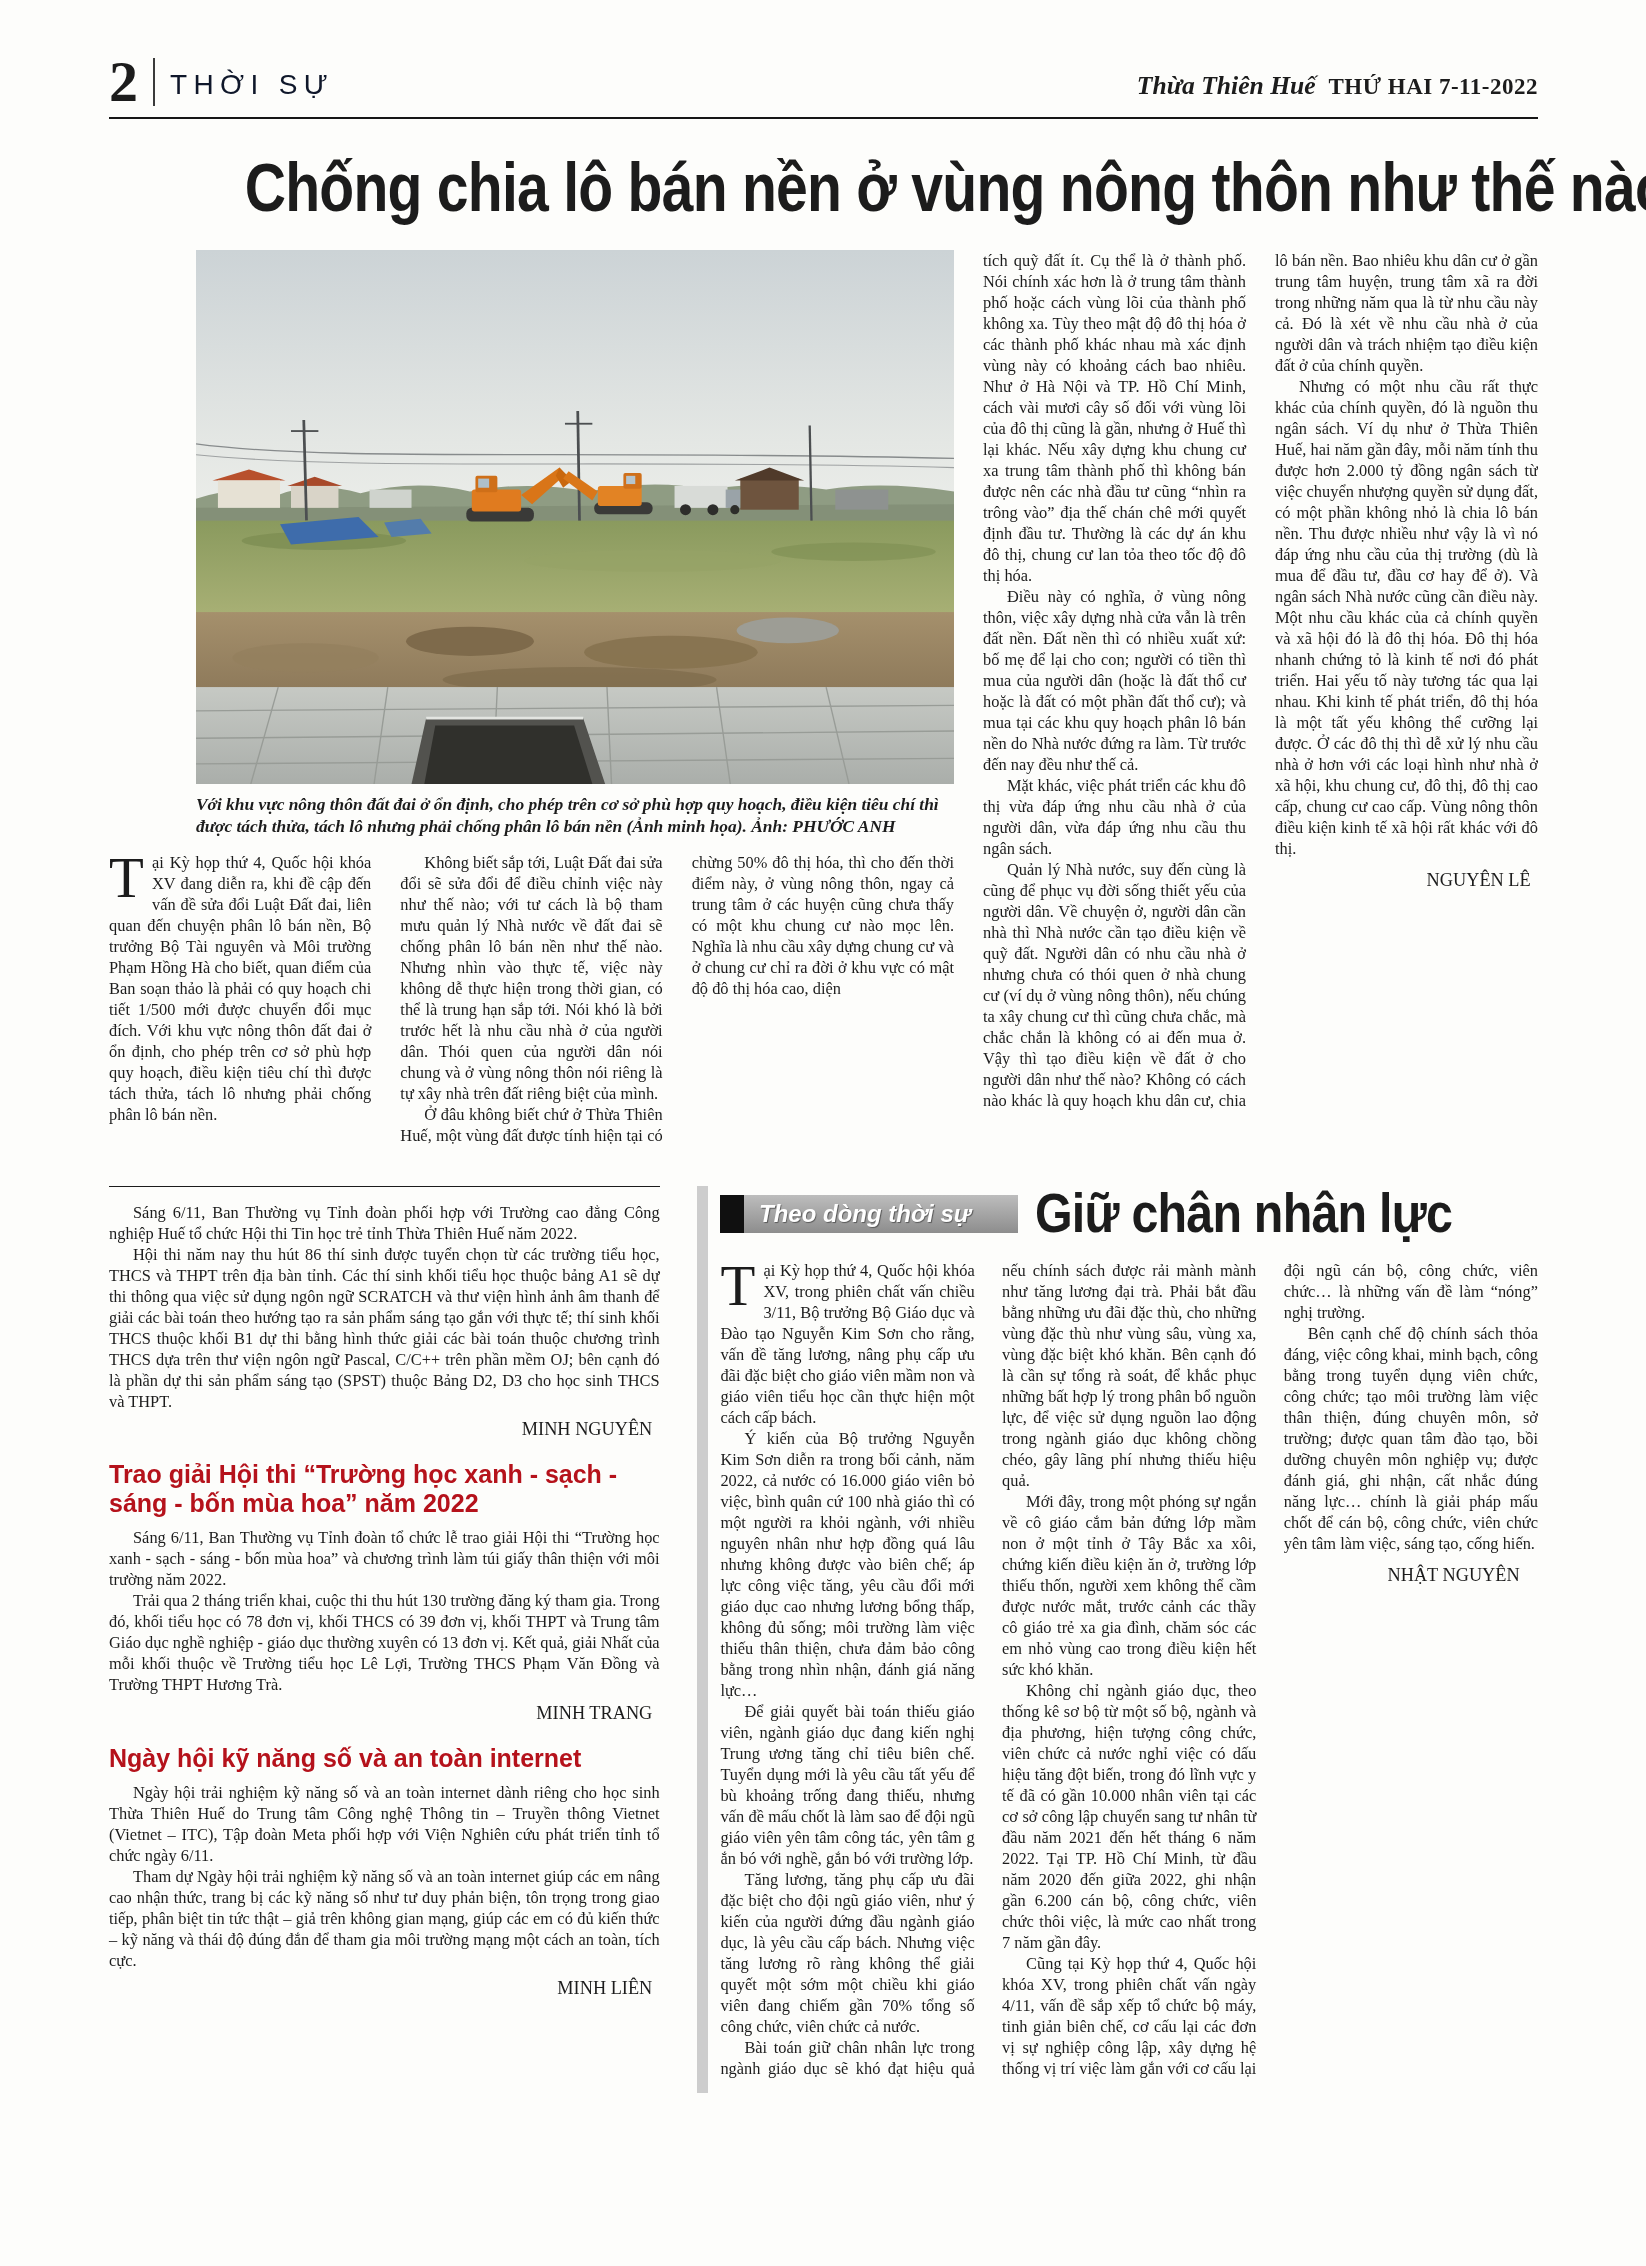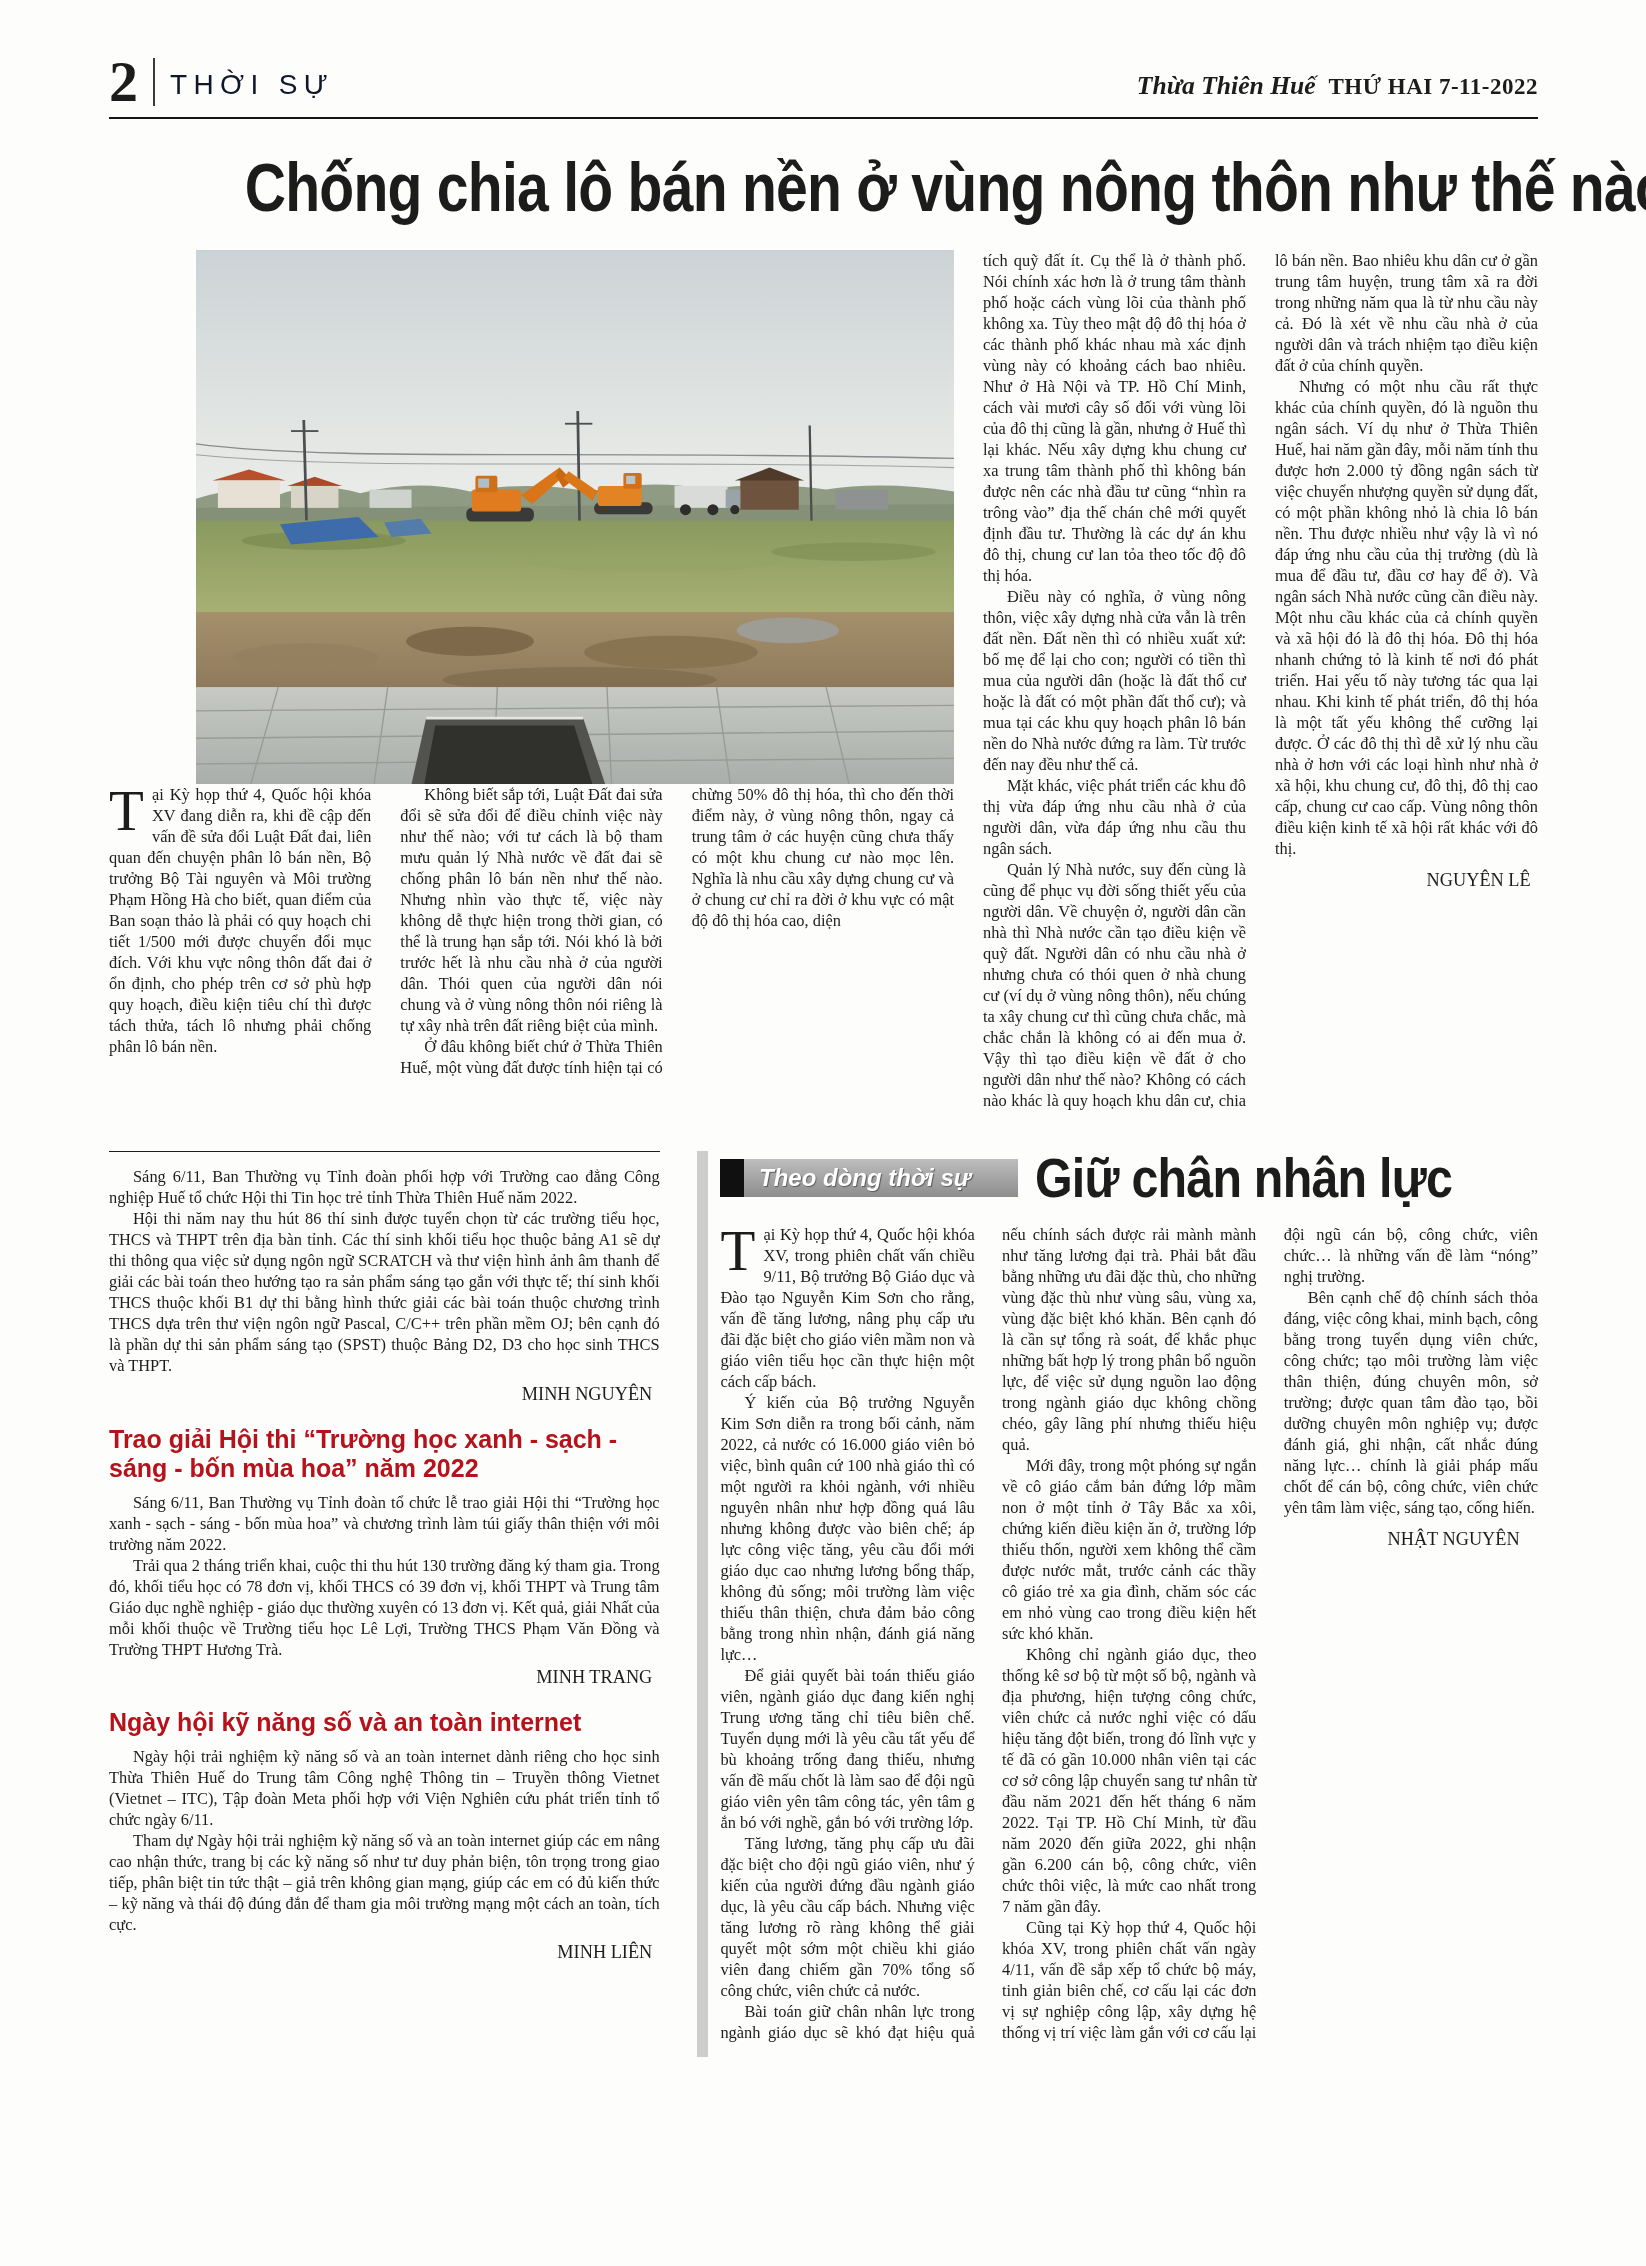--- a/index.html
+++ b/index.html
@@ -181,20 +181,24 @@
               <line x1="450" y1="478" x2="455" y2="584"></line>
               <line x1="570" y1="478" x2="585" y2="584"></line>
               <line x1="690" y1="478" x2="715" y2="584"></line>
             </g>
             <polygon points="252,512 424,512 448,584 236,584" fill="#52524e"></polygon>
             <polygon points="262,520 414,520 434,584 250,584" fill="#30302c"></polygon>
             <line x1="252" y1="512" x2="424" y2="512" stroke="#e3e5e1" stroke-width="3"></line>
           </svg>
         </div>
 
+        <div class="caption">
+          <span>Với khu vực nông thôn đất đai ở ổn định, cho phép trên cơ sở phù hợp quy hoạch, điều kiện tiêu chí thì được tách thửa, tách lô nhưng phải chống phân lô bán nền (Ảnh minh họa).</span>
+          <span class="credit">Ảnh: PHƯỚC ANH</span>
+        </div>
 
         <div class="intro-cols bodytext">
           <p class="noindent"><span class="dropcap">T</span><span>ại Kỳ họp thứ 4, Quốc hội khóa XV đang diễn ra, khi đề cập đến vấn đề sửa đổi Luật Đất đai, liên quan đến chuyện phân lô bán nền, Bộ trưởng Bộ Tài nguyên và Môi trường Phạm Hồng Hà cho biết, quan điểm của Ban soạn thảo là phải có quy hoạch chi tiết 1/500 mới được chuyển đổi mục đích. Với khu vực nông thôn đất đai ở ổn định, cho phép trên cơ sở phù hợp quy hoạch, điều kiện tiêu chí thì được tách thửa, tách lô nhưng phải chống phân lô bán nền.</span></p>
           <p>Không biết sắp tới, Luật Đất đai sửa đổi sẽ sửa đổi để điều chỉnh việc này như thế nào; với tư cách là bộ tham mưu quản lý Nhà nước về đất đai sẽ chống phân lô bán nền như thế nào. Nhưng nhìn vào thực tế, việc này không dễ thực hiện trong thời gian, có thể là trung hạn sắp tới. Nói khó là bởi trước hết là nhu cầu nhà ở của người dân. Thói quen của người dân nói chung và ở vùng nông thôn nói riêng là tự xây nhà trên đất riêng biệt của mình.</p>
           <p>Ở đâu không biết chứ ở Thừa Thiên Huế, một vùng đất được tính hiện tại có chừng 50% đô thị hóa, thì cho đến thời điểm này, ở vùng nông thôn, ngay cả trung tâm ở các huyện cũng chưa thấy có một khu chung cư nào mọc lên. Nghĩa là nhu cầu xây dựng chung cư và ở chung cư chỉ ra đời ở khu vực có mật độ đô thị hóa cao, diện</p>
         </div>
       </div>
 
       <div class="story-right">
         <div class="body-cols bodytext">
@@ -241,21 +245,21 @@
             <div class="kicker">
               <div class="kicker-box"></div>
               <div class="kicker-bar">
                 <span class="kicker-text">Theo dòng thời sự</span>
               </div>
             </div>
             <div class="op-hl">Giữ chân nhân lực</div>
           </div>
 
           <div class="opinion-cols bodytext">
-            <p class="noindent"><span class="dropcap">T</span><span>ại Kỳ họp thứ 4, Quốc hội khóa XV, trong phiên chất vấn chiều 9/11, Bộ trưởng Bộ Giáo dục và Đào tạo Nguyễn Kim Sơn cho rằng, vấn đề tăng lương, nâng phụ cấp ưu đãi đặc biệt cho giáo viên mầm non và giáo viên tiểu học cần thực hiện một cách cấp bách.</span></p>
+            <p class="noindent"><span class="dropcap">T</span><span>ại Kỳ họp thứ 4, Quốc hội khóa XV, trong phiên chất vấn chiều 3/11, Bộ trưởng Bộ Giáo dục và Đào tạo Nguyễn Kim Sơn cho rằng, vấn đề tăng lương, nâng phụ cấp ưu đãi đặc biệt cho giáo viên mầm non và giáo viên tiểu học cần thực hiện một cách cấp bách.</span></p>
             <p>Ý kiến của Bộ trưởng Nguyễn Kim Sơn diễn ra trong bối cảnh, năm 2022, cả nước có 16.000 giáo viên bỏ việc, bình quân cứ 100 nhà giáo thì có một người ra khỏi ngành, với nhiều nguyên nhân như hợp đồng quá lâu nhưng không được vào biên chế; áp lực công việc tăng, yêu cầu đổi mới giáo dục cao nhưng lương bổng thấp, không đủ sống; môi trường làm việc thiếu thân thiện, chưa đảm bảo công bằng trong nhìn nhận, đánh giá năng lực…</p>
             <p>Để giải quyết bài toán thiếu giáo viên, ngành giáo dục đang kiến nghị Trung ương tăng chỉ tiêu biên chế. Tuyển dụng mới là yêu cầu tất yếu để bù khoảng trống đang thiếu, nhưng vấn đề mấu chốt là làm sao để đội ngũ giáo viên yên tâm công tác, yên tâm g ắn bó với nghề, gắn bó với trường lớp.</p>
             <p>Tăng lương, tăng phụ cấp ưu đãi đặc biệt cho đội ngũ giáo viên, như ý kiến của người đứng đầu ngành giáo dục, là yêu cầu cấp bách. Nhưng việc tăng lương rõ ràng không thể giải quyết một sớm một chiều khi giáo viên đang chiếm gần 70% tổng số công chức, viên chức cả nước.</p>
             <p>Bài toán giữ chân nhân lực trong ngành giáo dục sẽ khó đạt hiệu quả nếu chính sách được rải mành mành như tăng lương đại trà. Phải bắt đầu bằng những ưu đãi đặc thù, cho những vùng đặc thù như vùng sâu, vùng xa, vùng đặc biệt khó khăn. Bên cạnh đó là cần sự tổng rà soát, để khắc phục những bất hợp lý trong phân bổ nguồn lực, để việc sử dụng nguồn lao động trong ngành giáo dục không chồng chéo, gây lãng phí nhưng thiếu hiệu quả.</p>
             <p>Mới đây, trong một phóng sự ngắn về cô giáo cắm bản đứng lớp mầm non ở một tỉnh ở Tây Bắc xa xôi, chứng kiến điều kiện ăn ở, trường lớp thiếu thốn, người xem không thể cầm được nước mắt, trước cảnh các thầy cô giáo trẻ xa gia đình, chăm sóc các em nhỏ vùng cao trong điều kiện hết sức khó khăn.</p>
             <p>Không chỉ ngành giáo dục, theo thống kê sơ bộ từ một số bộ, ngành và địa phương, hiện tượng công chức, viên chức cả nước nghỉ việc có dấu hiệu tăng đột biến, trong đó lĩnh vực y tế đã có gần 10.000 nhân viên tại các cơ sở công lập chuyển sang tư nhân từ đầu năm 2021 đến hết tháng 6 năm 2022. Tại TP. Hồ Chí Minh, từ đầu năm 2020 đến giữa 2022, ghi nhận gần 6.200 cán bộ, công chức, viên chức thôi việc, là mức cao nhất trong 7 năm gần đây.</p>
             <p>Cũng tại Kỳ họp thứ 4, Quốc hội khóa XV, trong phiên chất vấn ngày 4/11, vấn đề sắp xếp tổ chức bộ máy, tinh giản biên chế, cơ cấu lại các đơn vị sự nghiệp công lập, xây dựng hệ thống vị trí việc làm gắn với cơ cấu lại đội ngũ cán bộ, công chức, viên chức… là những vấn đề làm “nóng” nghị trường.</p>
             <p>Bên cạnh chế độ chính sách thỏa đáng, việc công khai, minh bạch, công bằng trong tuyển dụng viên chức, công chức; tạo môi trường làm việc thân thiện, đúng chuyên môn, sở trường; được quan tâm đào tạo, bồi dưỡng chuyên môn nghiệp vụ; được đánh giá, ghi nhận, cất nhắc đúng năng lực… chính là giải pháp mấu chốt để cán bộ, công chức, viên chức yên tâm làm việc, sáng tạo, cống hiến.</p>
             <div class="byline">NHẬT NGUYÊN</div>
           </div>

